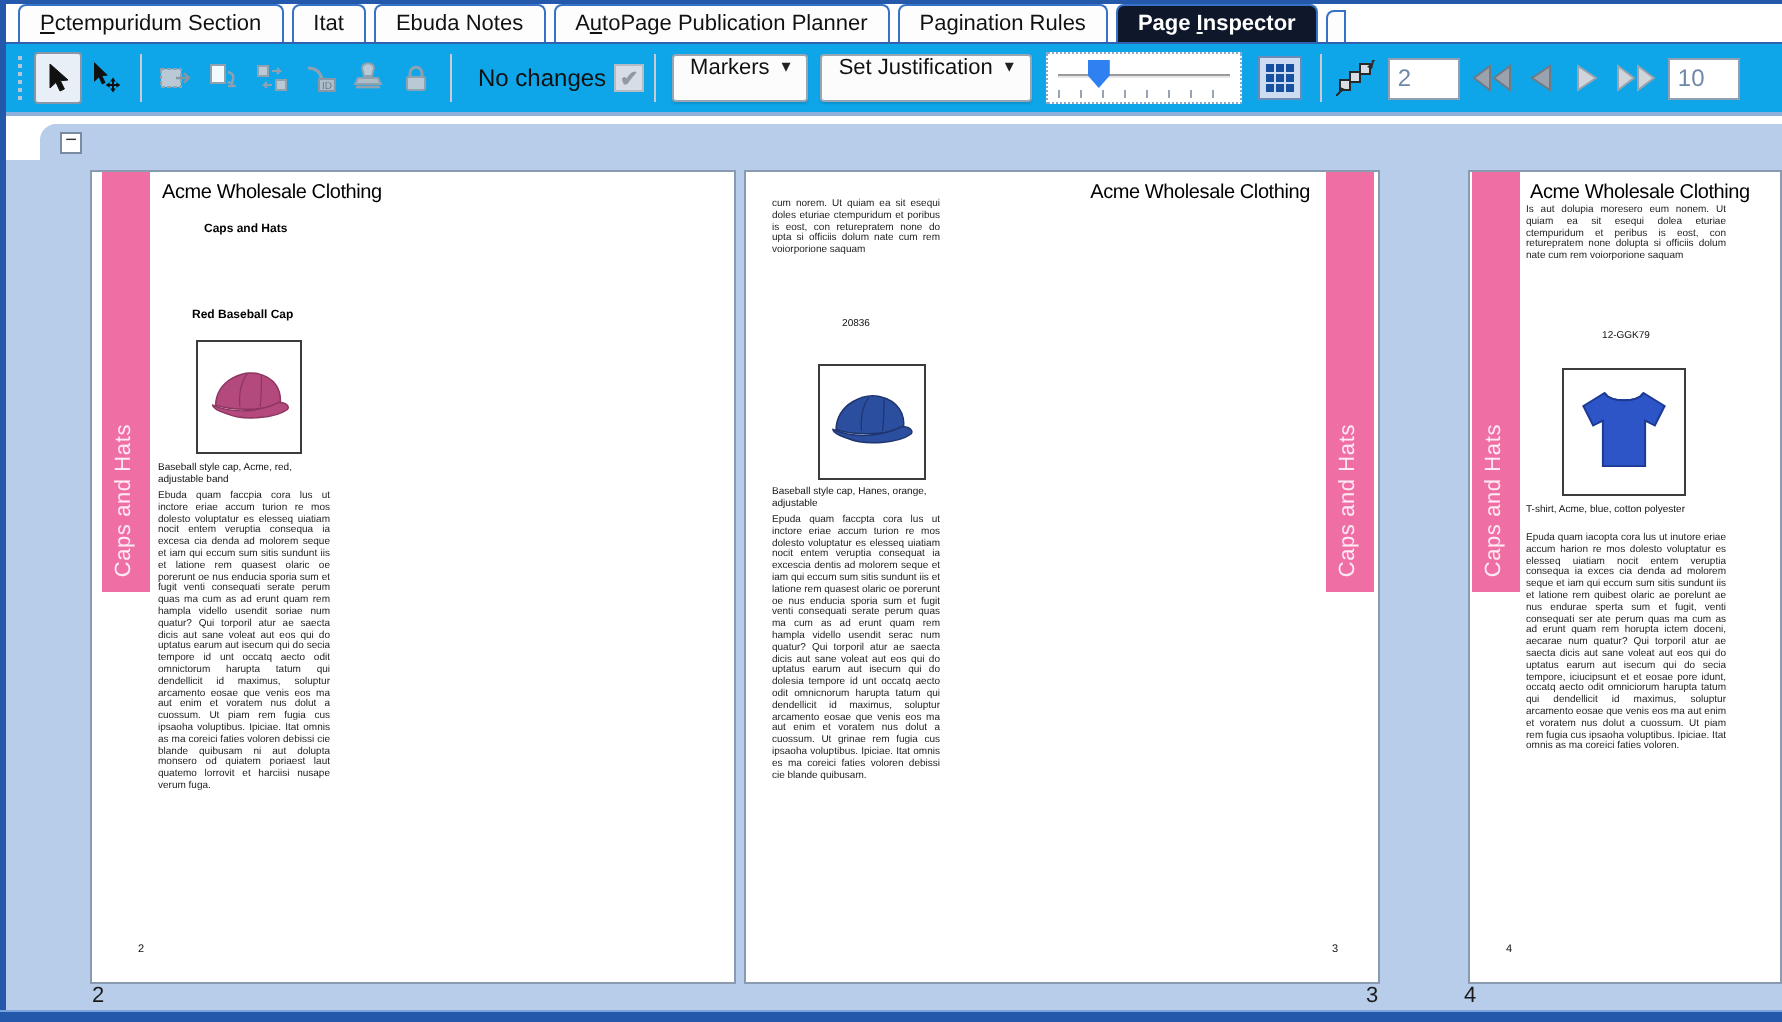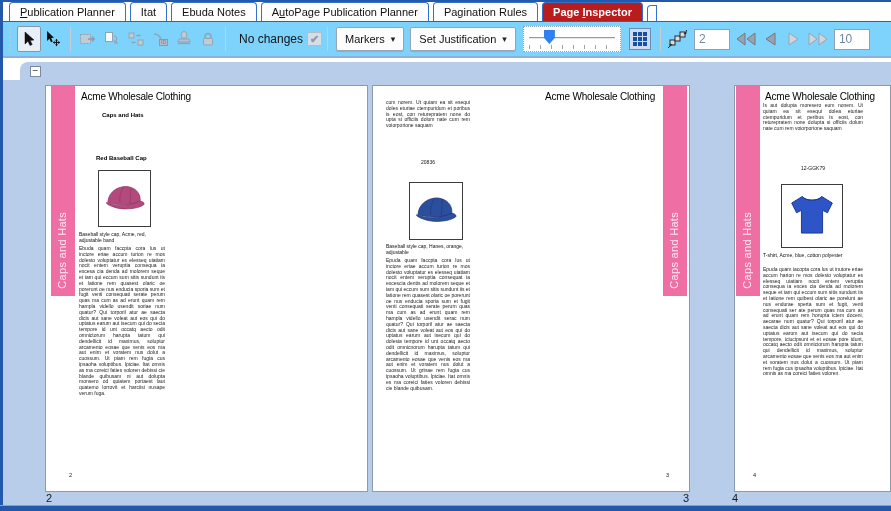--- a/index.html
+++ b/index.html
@@ -11,34 +11,34 @@
   .edge-top    { position:absolute; left:0; top:0; width:100%; height:2px; background:#2458aa; z-index:40; }
   .edge-left   { position:absolute; left:0; top:0; width:3px; height:100%; background:#2458aa; z-index:40; }
   .edge-bottom { position:absolute; left:0; bottom:0; width:100%; height:6px; background:#2458aa; border-top:1px solid #7aa3dd; z-index:40; }
 
   
   .tabbar { position:absolute; left:3px; top:2px; right:0; height:20px; display:flex; align-items:flex-end;
             gap:4px; padding-left:6px; border-bottom:1px solid #2f62b0; background:#fff; z-index:30; }
   .tab { height:19px; display:flex; align-items:center; padding:0 10px; font-size:11px; color:#111;
          border:1px solid #3672c8; border-bottom:none; border-radius:4px 4px 0 0; background:#fdfdfd;
          white-space:nowrap; cursor:default; }
-  .tab.active { background:#b91c1c; color:#fff; font-weight:bold; }
+  .tab.active { background:#0f172a; color:#fff; font-weight:bold; }
   .tab .mn { text-decoration:underline; }
   .tab-stub { width:10px; height:16px; border:1px solid #3672c8; border-bottom:none; border-radius:4px 0 0 0; background:#fdfdfd; }
 
   
-  .toolbar { position:absolute; left:3px; top:22px; right:0; height:36px; background:#7dd3fc;
+  .toolbar { position:absolute; left:3px; top:22px; right:0; height:36px; background:#0ea5e9;
              border-bottom:2px solid #8fb0dc; display:flex; align-items:center; padding:0 4px; z-index:30; }
   .grip { width:3px; height:22px; border-left:2px dotted #b9c4d2; margin:0 5px 0 2px; }
   .sep  { width:1px; height:24px; background:#c9cdd3; margin:0 5px; }
   .tbtn { width:24px; height:26px; display:flex; align-items:center; justify-content:center;
           background:transparent; border:1px solid transparent; }
   .tbtn.pressed { border:1px solid #8896a8; background:#e9eff7; border-radius:2px; }
   .tbtn.disabled svg { opacity:.95; }
-  .ddbtn { height:24px; display:flex; align-items:center; gap:6px; padding:0 8px; font-size:11px; color:#111;
+  .ddbtn { height:24px; display:flex; gap:6px; padding:0 8px; font-size:11px; color:#111;
            border:1px solid #9aa5b4; border-radius:2px; background:#fcfcfd; box-shadow:0 1px 1px rgba(0,0,0,.12); margin:0 3px; }
   .dd-arrow { font-size:9px; color:#222; }
   .label { font-size:12px; color:#111; margin:0 4px 0 8px; white-space:nowrap; }
   .checkbox-ic { width:15px; height:14px; background:#d7dde4; border:1px solid #b4bcc6; display:flex;
                  align-items:center; justify-content:center; font-size:11px; color:#8f9aa5; font-weight:bold; }
   .slider-group { position:relative; width:98px; height:26px; border:1px dotted #8fa8c8; margin:0 4px; background:#fff; }
   .slider-track { position:absolute; left:5px; right:5px; top:10px; height:3px; background:#e8e8e8;
                   border-top:1px solid #9a9a9a; border-bottom:1px solid #fff; }
   .slider-ticks { position:absolute; left:5px; right:5px; bottom:2px; height:4px;
                   background:repeating-linear-gradient(90deg,#9aa4b0 0 1px,transparent 1px 11px); }
@@ -81,21 +81,21 @@
   .pgnum { position:absolute; top:492px; font-size:11px; color:#1a1a1a; z-index:10; }
   .pgnum.n2 { left:46px; } .pgnum.n3 { left:683px; } .pgnum.n4 { left:732px; }
 </style>
 </head>
 <body>
 
 <div class="window">
 
   <div class="tabbar">
     <div class="tab">
-        <span><span></span><span class="mn">P</span><span>ublication Planner</span></span>
+        <span><span></span><span class="mn">P</span><span>ctempuridum Section</span></span>
       </div>
     <div class="tab">
         <span><span>Itat</span><span class="mn"></span><span></span></span>
       </div>
     <div class="tab">
         <span><span>Ebuda Notes</span><span class="mn"></span><span></span></span>
       </div>
     <div class="tab">
         <span><span>A</span><span class="mn">u</span><span>toPage Publication Planner</span></span>
       </div>

